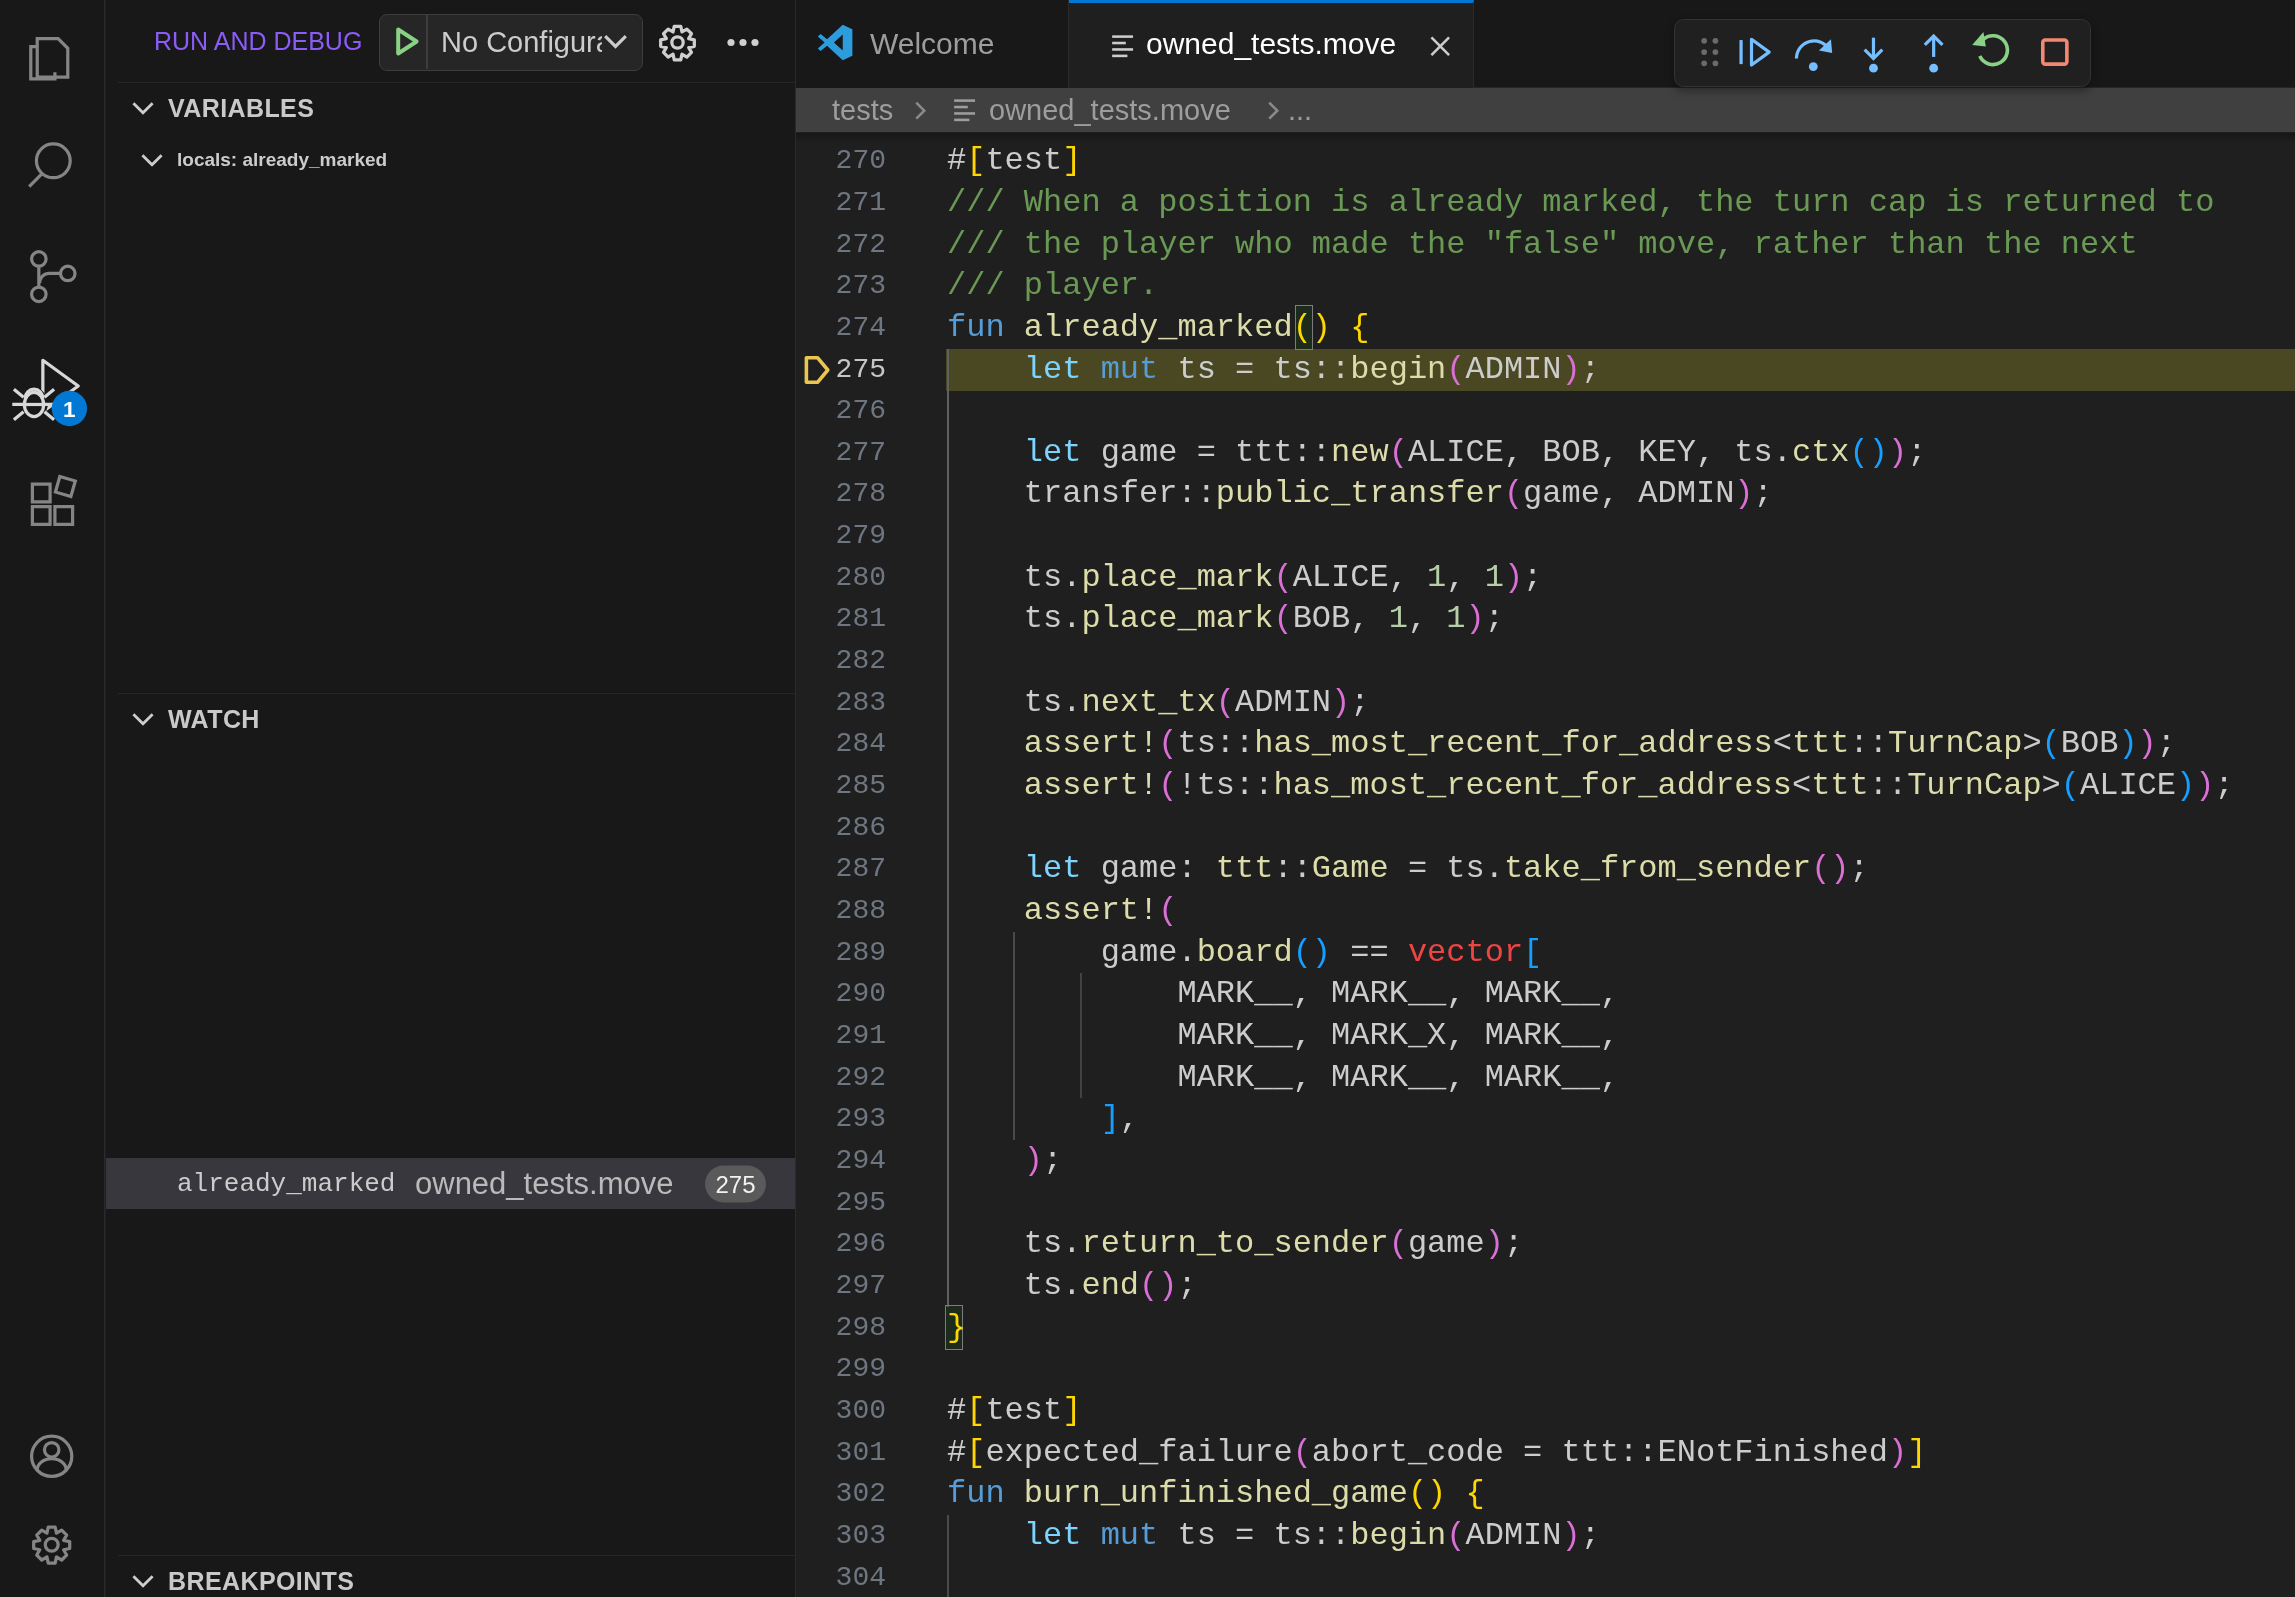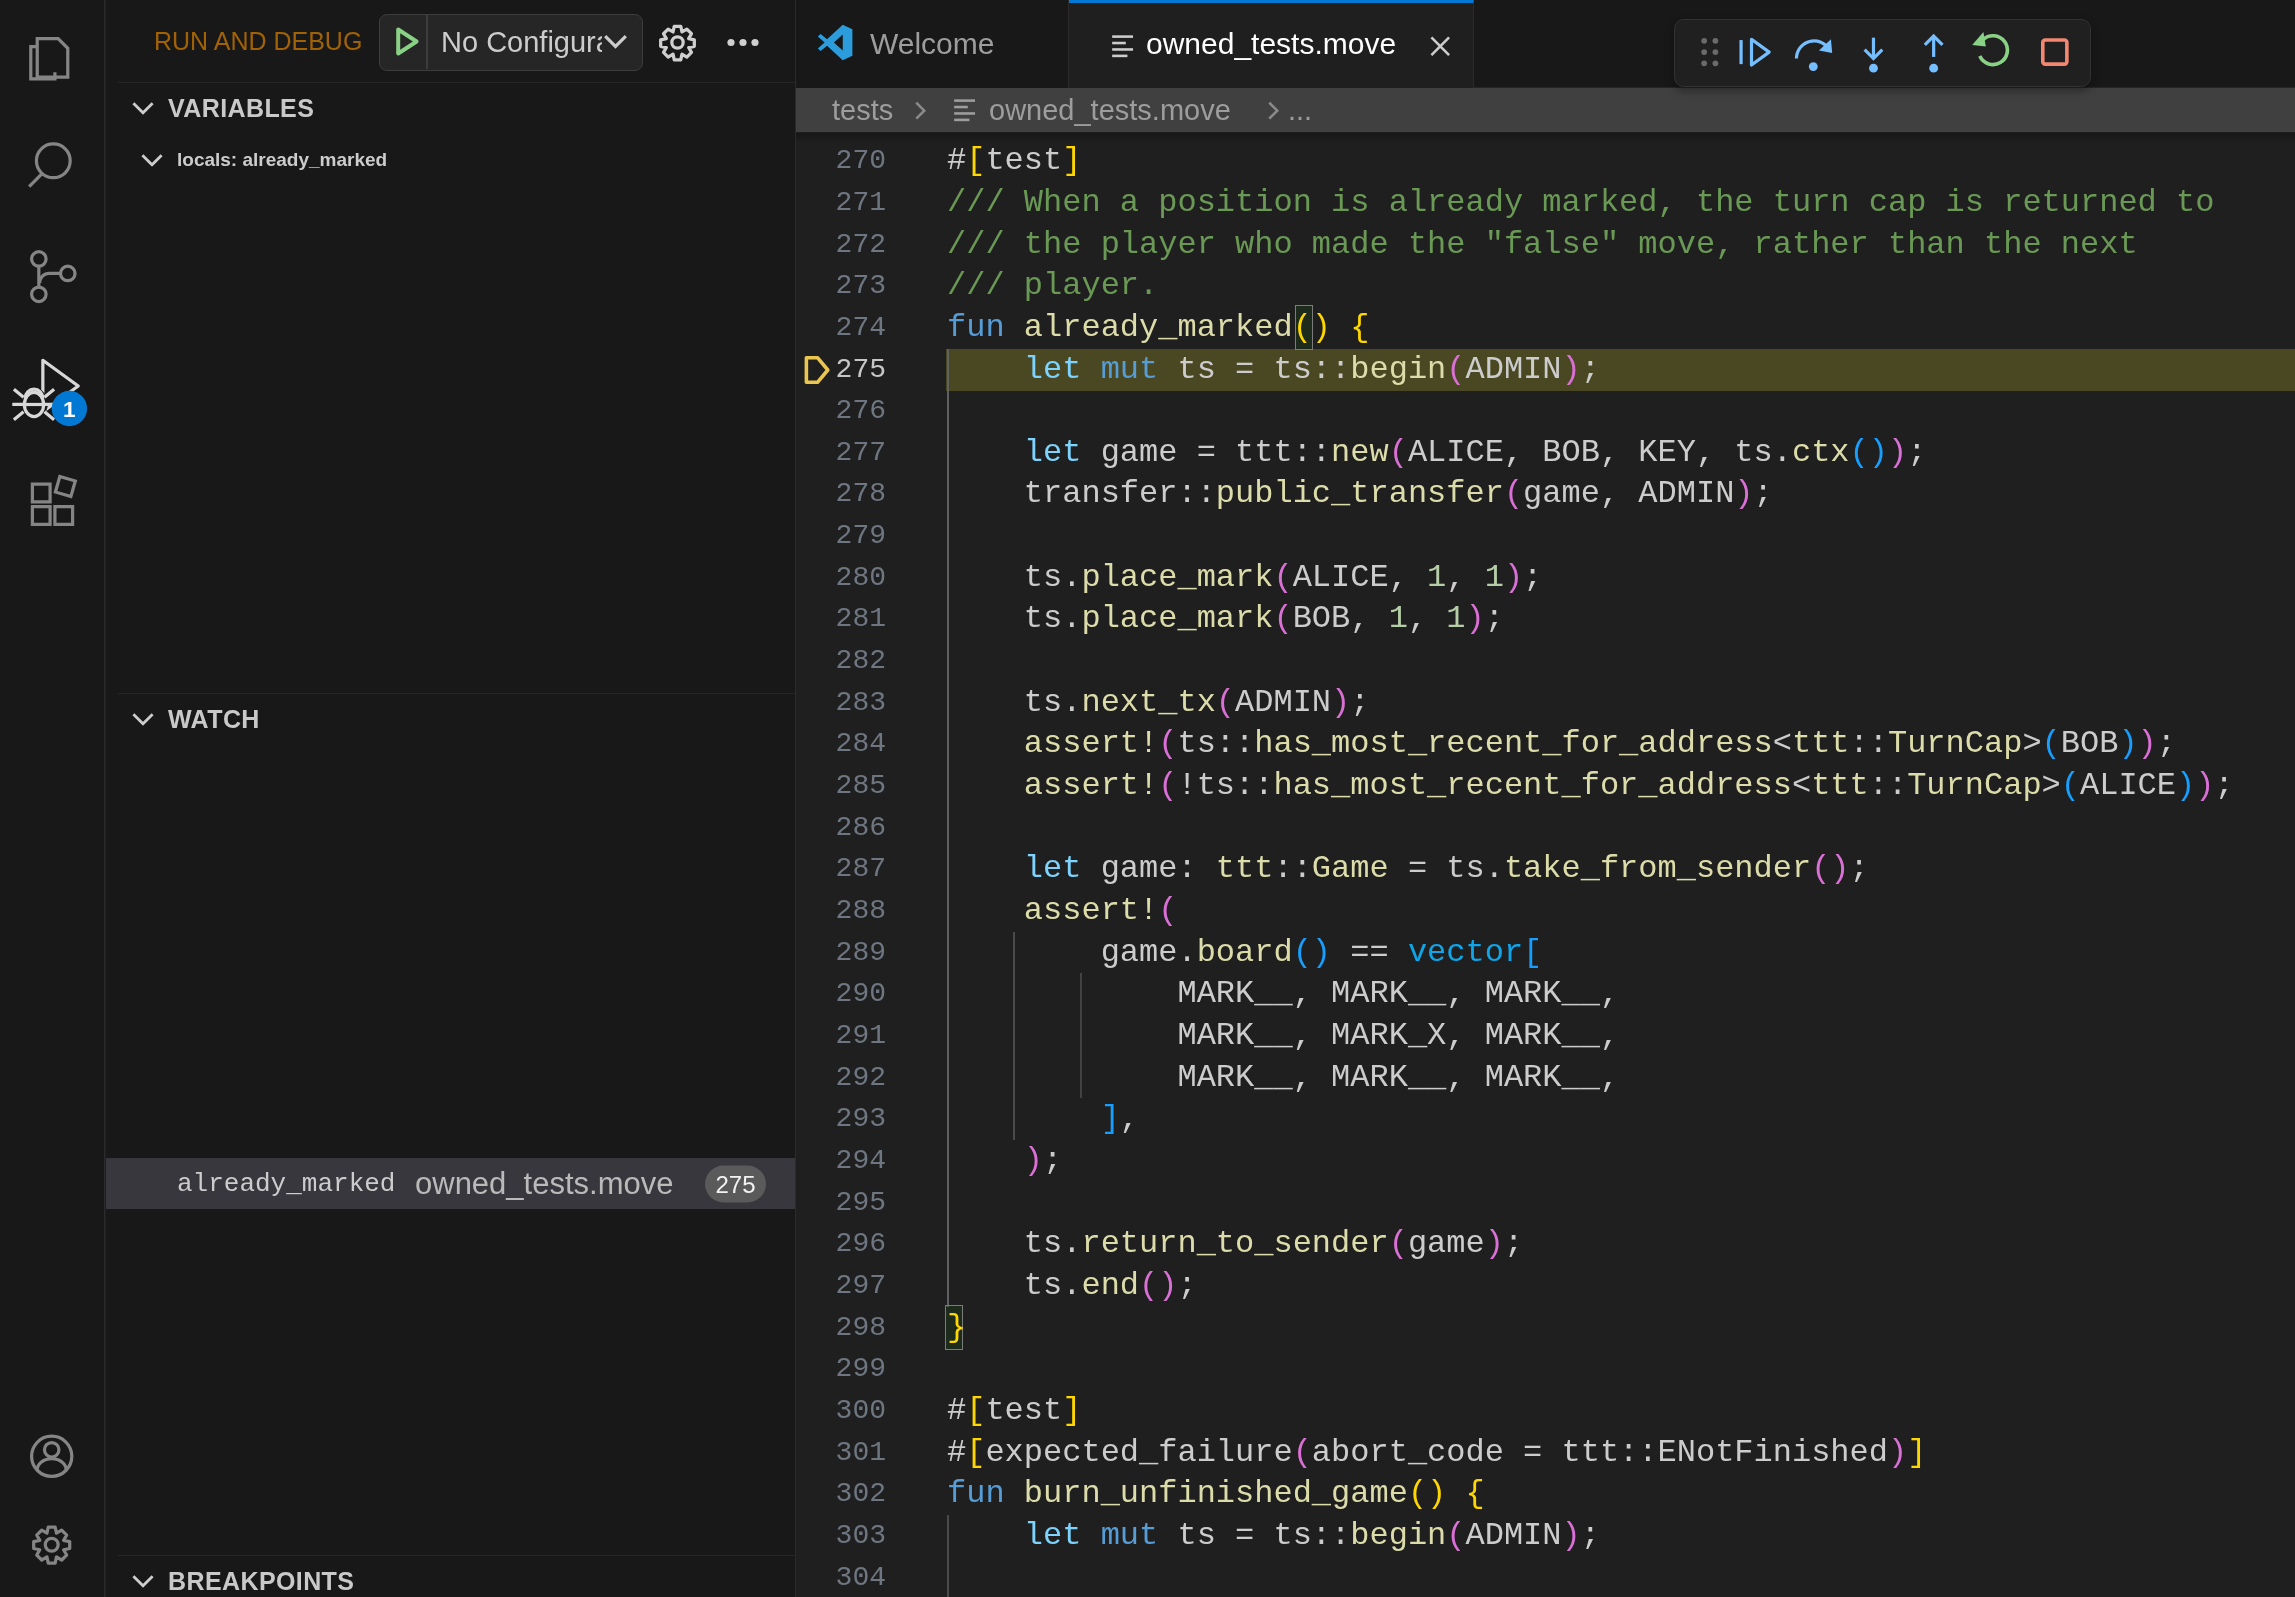--- a/index.html
+++ b/index.html
@@ -16,21 +16,21 @@
 #tabstrip{position:absolute;left:0;top:0;width:1499px;height:88px;background:#181818;border-bottom:1.6px solid #252525}
 #tabwelcome{position:absolute;left:0;top:0;width:273px;height:88px;background:#181818;border-right:1.6px solid #2b2b2b;color:#9d9d9d;font-size:30px}
 #tabactive{position:absolute;left:273px;top:0;width:405px;height:90px;background:#1f1f1f;border-top:3.2px solid #0078d4;border-right:1.6px solid #2b2b2b;color:#ffffff;font-size:30px}
 #crumbs{position:absolute;left:0;top:88px;width:1499px;height:44px;background:#404040;color:#9d9d9d;font-size:29px}
 #shadow{position:absolute;left:0;top:133px;width:1499px;height:9.7px;background:linear-gradient(rgba(0,0,0,0.30),rgba(0,0,0,0))}
 
 .cl{position:absolute;left:947px;height:42px;line-height:42px;white-space:pre;font-family:"Liberation Mono",monospace;font-size:32px;color:#cccccc}
 .ln{position:absolute;right:0;height:42px;line-height:42px;font-family:"Liberation Mono",monospace;font-size:28px;color:#6e7681}
 .lnactive{color:#c6c6c6}
 .g{color:#6a9955} .k{color:#569cd6} .p{color:#7dd3fc} .f{color:#dcdcaa}
-.t{color:#0ea5e9} .n{color:#b5cea8} .b1{color:#ffd700} .b2{color:#da70d6} .b3{color:#179fff}
+.t{color:#ef4444} .n{color:#b5cea8} .b1{color:#ffd700} .b2{color:#da70d6} .b3{color:#179fff}
 
 #dtb{position:absolute;left:878px;top:18.5px;width:417px;height:68px;background:#202021;border:1.6px solid #333334;border-radius:9.7px;box-shadow:0 3.2px 8px rgba(0,0,0,0.35)}
 </style></head>
 <body>
 
 <div id="abar">
  <svg width="105" height="1597" viewBox="0 0 130 1986" fill="none">
 
   <g stroke="#858585" stroke-width="4">
     <path d="M46 48 h26 l12 12 v36 h-38 z"></path>
@@ -79,21 +79,21 @@
 
   <g stroke="#858585" stroke-width="4" transform="translate(38,1895)">
     <circle cx="26" cy="26" r="8"></circle>
     <path d="M21.7 4 h8.6 l1.6 7.6 6.5-3.8 6.2 6.2 -3.8 6.5 7.6 1.6 v8.6 l-7.6 1.6 3.8 6.5 -6.2 6.2 -6.5-3.8 -1.6 7.6 h-8.6 l-1.6-7.6 -6.5 3.8 -6.2-6.2 3.8-6.5 -7.6-1.6 v-8.6 l7.6-1.6 -3.8-6.5 6.2-6.2 6.5 3.8 z" stroke-linejoin="round"></path>
   </g>
  </svg>
 </div>
 
 <div id="sbar">
 
-  <div style="position:absolute;left:48px;top:0;height:82px;line-height:82px;font-size:25px;color:#a16207">RUN AND DEBUG</div>
+  <div style="position:absolute;left:48px;top:0;height:82px;line-height:82px;font-size:25px;color:#8b5cf6">RUN AND DEBUG</div>
 
   <div style="position:absolute;left:273px;top:13.7px;width:264px;height:57px;background:#262626;border:1.6px solid #3d3d3d;border-radius:8px">
     <svg class="abs" style="left:11.3px;top:8px" width="32" height="37" viewBox="0 0 40 46">
         <path d="M9 8 L32 23 L9 38 Z" fill="none" stroke="#89d185" stroke-width="5" stroke-linejoin="round"></path>
       </svg>
     <div style="position:absolute;left:46px;top:0;width:1.6px;height:54px;background:#3d3d3d"></div>
     <div style="position:absolute;left:61px;top:0;height:54px;line-height:54px;font-size:29px;color:#cccccc;width:161px;overflow:hidden;white-space:nowrap">No Configurat</div>
     <svg class="abs" style="left:222px;top:17.7px" width="27" height="19.3" viewBox="0 0 34 24">
         <path d="M4 5 L17 18 L30 5" stroke="#cccccc" stroke-width="4" fill="none"></path>
       </svg>

